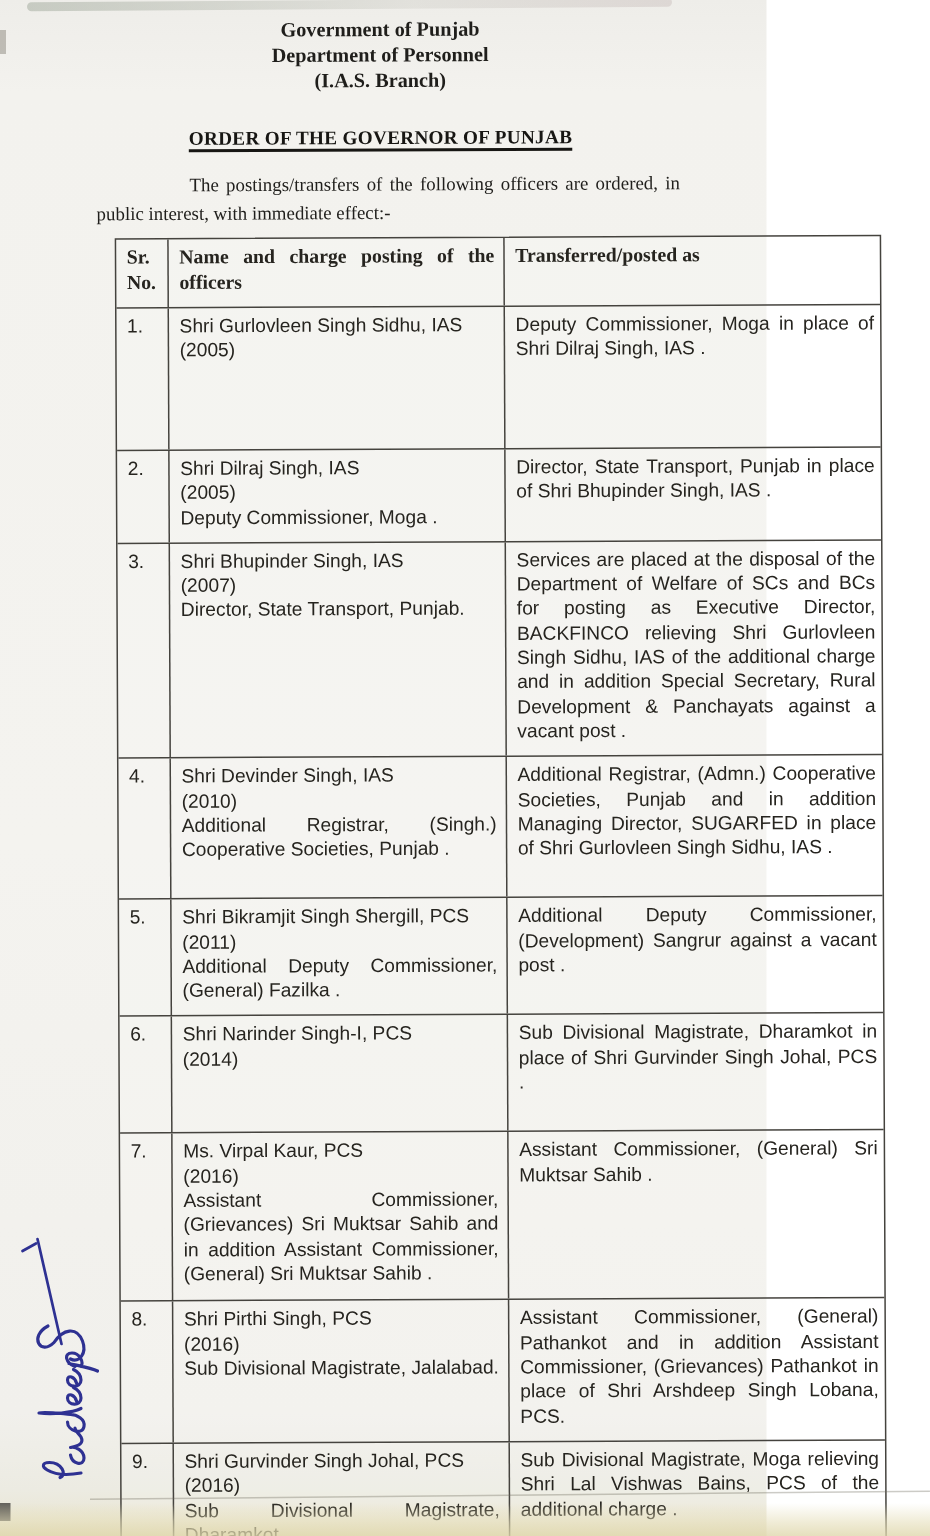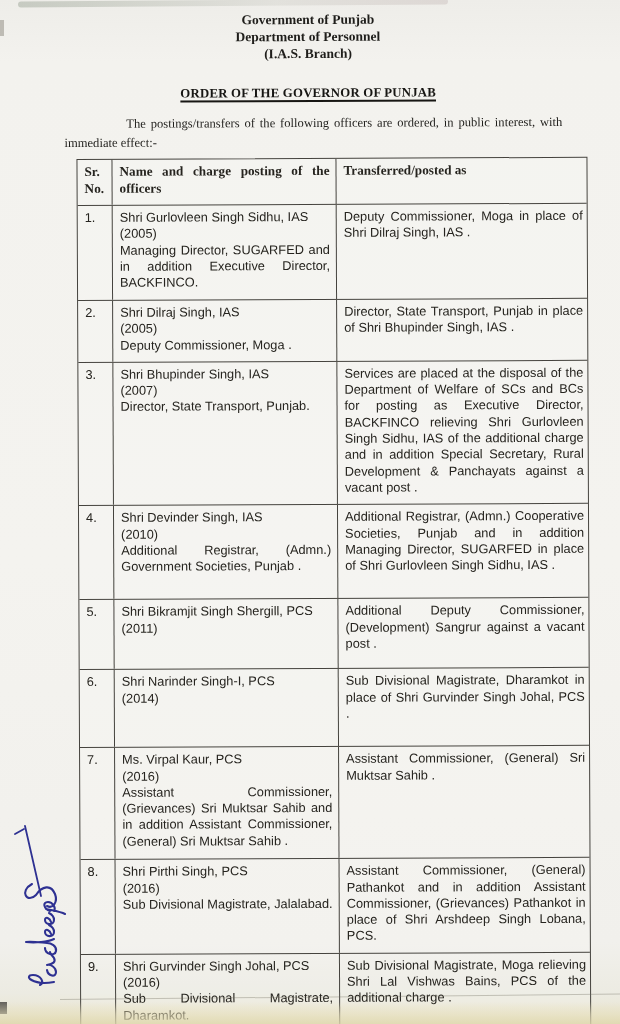--- a/index.html
+++ b/index.html
@@ -1,20 +1,20 @@
 <!DOCTYPE html>
 <html><head>
 <meta charset="utf-8">
 <style>
   * { margin:0; padding:0; box-sizing:border-box; }
   html,body { width:620px; height:1024px; overflow:hidden; }
   body { font-family:"Liberation Sans", sans-serif; }
 
   .paper {
-    position:relative; width:620px; height:1024px;
+    position:relative; width:511px; height:1024px;
     background: linear-gradient(180deg,#eeede9 0%, #f3f2ee 6%, #f4f3ef 55%, #f1f0ec 92%, #ecebe2 97%, #e9e4cd 100%);
   }
 
   
   .top-streak {
     position:absolute; left:18px; top:0; width:430px; height:6px;
     background:linear-gradient(90deg, rgba(150,160,145,.45), rgba(170,170,160,.18) 60%, rgba(170,150,150,.25));
     border-radius:3px; transform:rotate(-0.4deg);
   }
   .left-mark {
@@ -106,21 +106,20 @@
         <div class="td">Sr. No.</div>
         <div class="td name-h">Name and charge posting of the officers</div>
         <div class="td">Transferred/posted as</div>
       </div>
       <div class="tbody">
           <div class="trow">
             <div class="td sr">1.</div>
             <div class="td officer">
               <div class="nm">Shri Gurlovleen Singh Sidhu, IAS</div>
               <div class="yr">(2005)</div>
-              <div class="pt">Managing Director, SUGARFED and in addition Executive Director, BACKFINCO.</div>
             </div>
             <div class="td transfer">Deputy Commissioner, Moga in place of Shri Dilraj Singh, IAS .</div>
           </div>
           <div class="trow">
             <div class="td sr">2.</div>
             <div class="td officer">
               <div class="nm">Shri Dilraj Singh, IAS</div>
               <div class="yr">(2005)</div>
               <div class="pt">Deputy Commissioner, Moga .</div>
             </div>
@@ -133,29 +132,30 @@
               <div class="yr">(2007)</div>
               <div class="pt">Director, State Transport, Punjab.</div>
             </div>
             <div class="td transfer">Services are placed at the disposal of the Department of Welfare of SCs and BCs for posting as Executive Director, BACKFINCO relieving Shri Gurlovleen Singh Sidhu, IAS of the additional charge and in addition Special Secretary, Rural Development &amp; Panchayats against a vacant post .</div>
           </div>
           <div class="trow">
             <div class="td sr">4.</div>
             <div class="td officer">
               <div class="nm">Shri Devinder Singh, IAS</div>
               <div class="yr">(2010)</div>
-              <div class="pt">Additional Registrar, (Admn.) Government Societies, Punjab .</div>
+              <div class="pt">Additional Registrar, (Singh.) Cooperative Societies, Punjab .</div>
             </div>
             <div class="td transfer">Additional Registrar, (Admn.) Cooperative Societies, Punjab and in addition Managing Director, SUGARFED in place of Shri Gurlovleen Singh Sidhu, IAS .</div>
           </div>
           <div class="trow">
             <div class="td sr">5.</div>
             <div class="td officer">
               <div class="nm">Shri Bikramjit Singh Shergill, PCS</div>
               <div class="yr">(2011)</div>
+              <div class="pt">Additional Deputy Commissioner, (General) Fazilka .</div>
             </div>
             <div class="td transfer">Additional Deputy Commissioner, (Development) Sangrur against a vacant post .</div>
           </div>
           <div class="trow">
             <div class="td sr">6.</div>
             <div class="td officer">
               <div class="nm">Shri Narinder Singh-I, PCS</div>
               <div class="yr">(2014)</div>
             </div>
             <div class="td transfer">Sub Divisional Magistrate, Dharamkot in place of Shri Gurvinder Singh Johal, PCS .</div>

